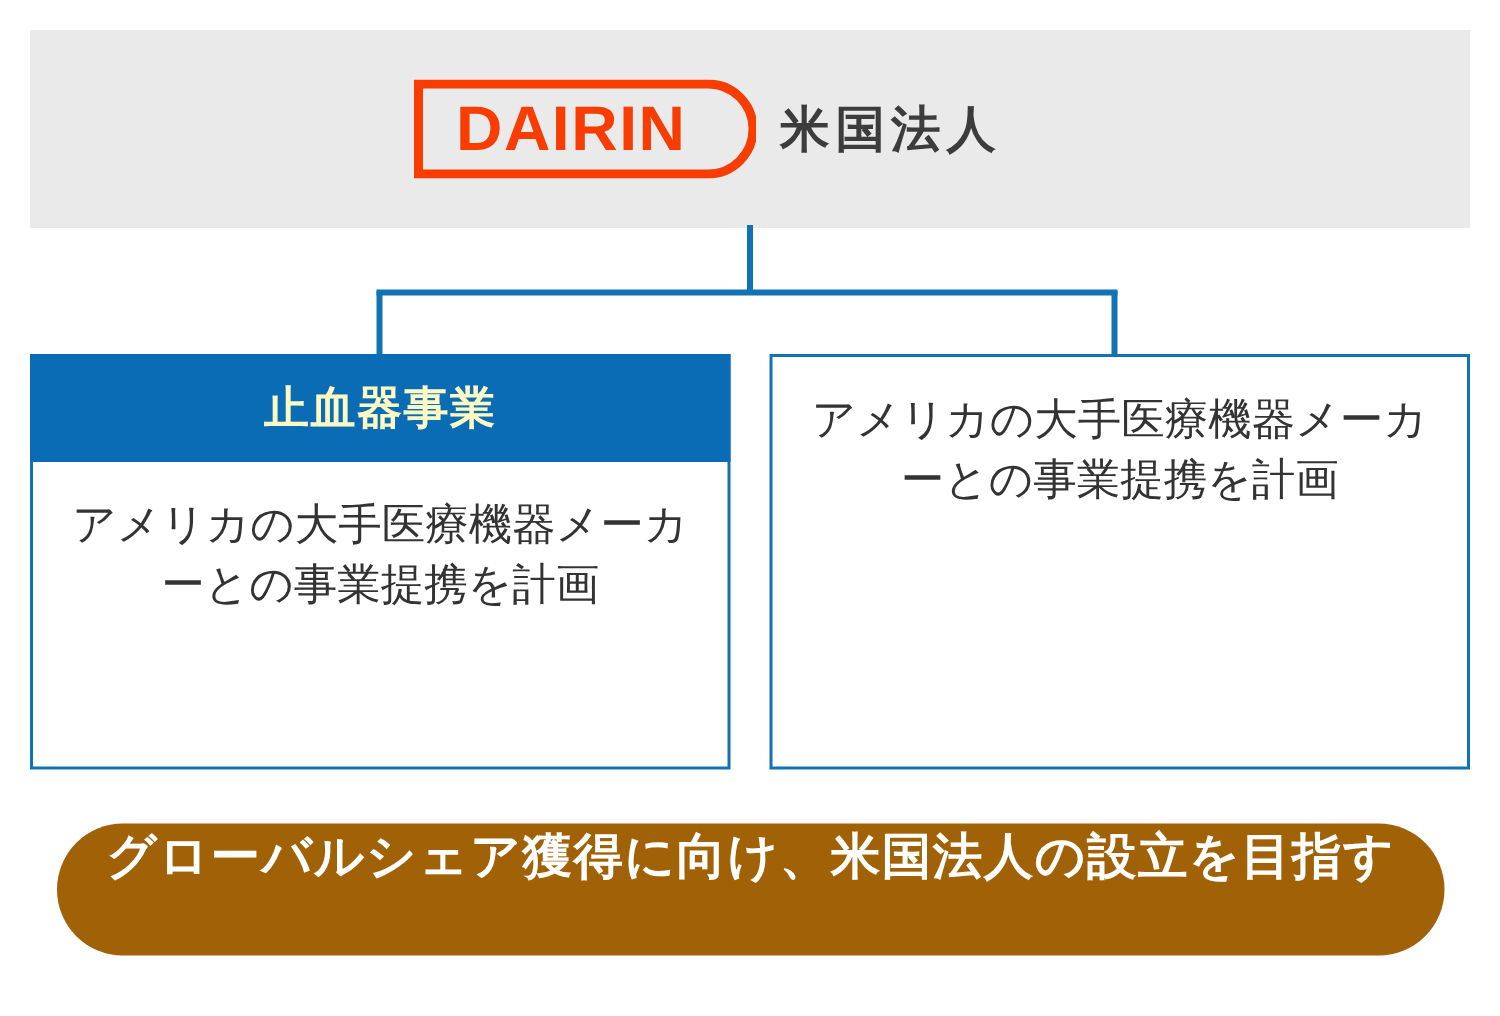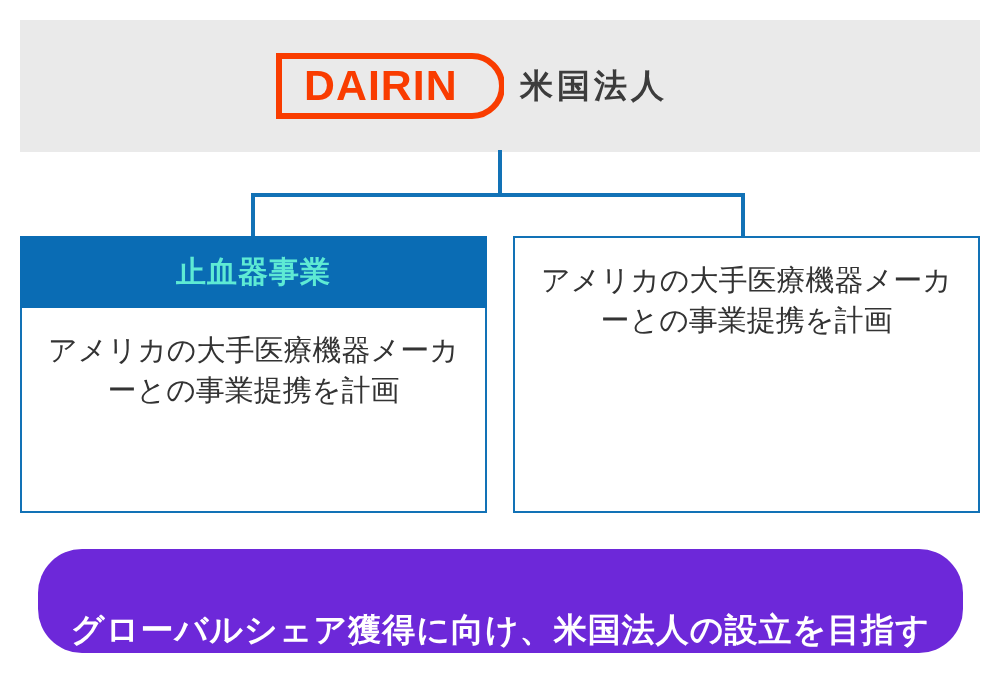--- a/index.html
+++ b/index.html
@@ -85,21 +85,21 @@
     border: 2px solid #1272b6;
     background: #ffffff;
     display: flex;
     flex-direction: column;
   }
   .col-left  { left: 20px; }
   .col-right { left: 513px; }
 
   .col-head {
     background: #0a6cb4;
-    color: #5eead4;
+    color: #fef9c3;
     height: 72px;
     display: flex;
     align-items: center;
     justify-content: center;
     font-size: 30px;
     font-weight: 700;
     letter-spacing: 1px;
     margin: -2px -2px 0 -2px;
   }
   .col-body {
@@ -118,25 +118,25 @@
     line-height: 1.38;
     font-weight: 400;
   }
 
   
   .banner {
     position: absolute;
     left: 38px;
     top: 549px;
     width: 925px;
-    height: 104px;
+    height: 88px;
     border-radius: 44px;
-    background: #6d28d9;
+    background: #a16207;
     display: flex;
-    align-items: flex-end;
+    align-items: flex-start;
     justify-content: center;
   }
   .banner span {
     color: #ffffff;
     font-size: 33px;
     font-weight: 700;
     letter-spacing: 1px;
     white-space: nowrap;
   }
 </style>

